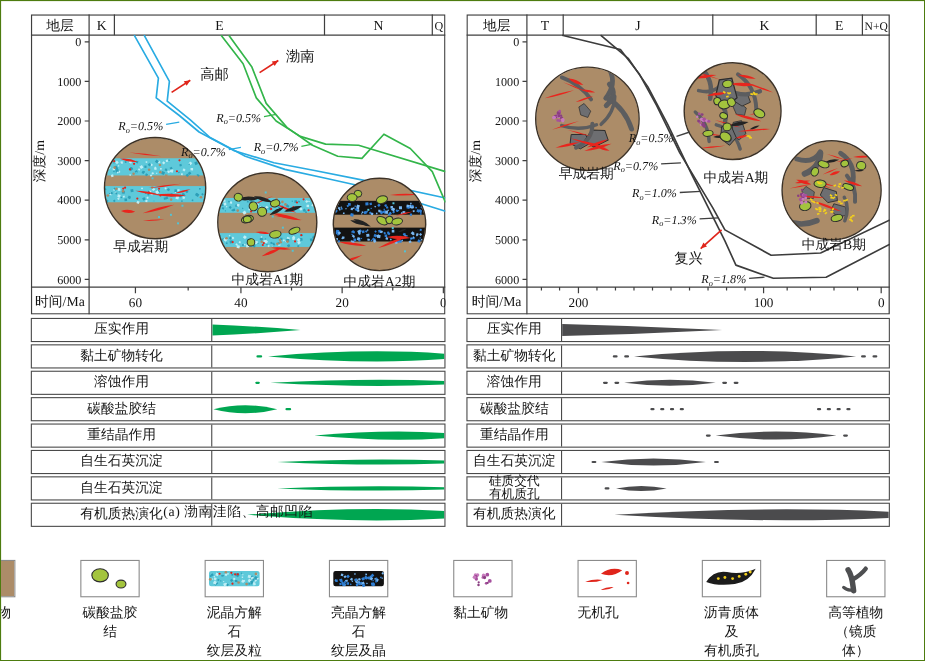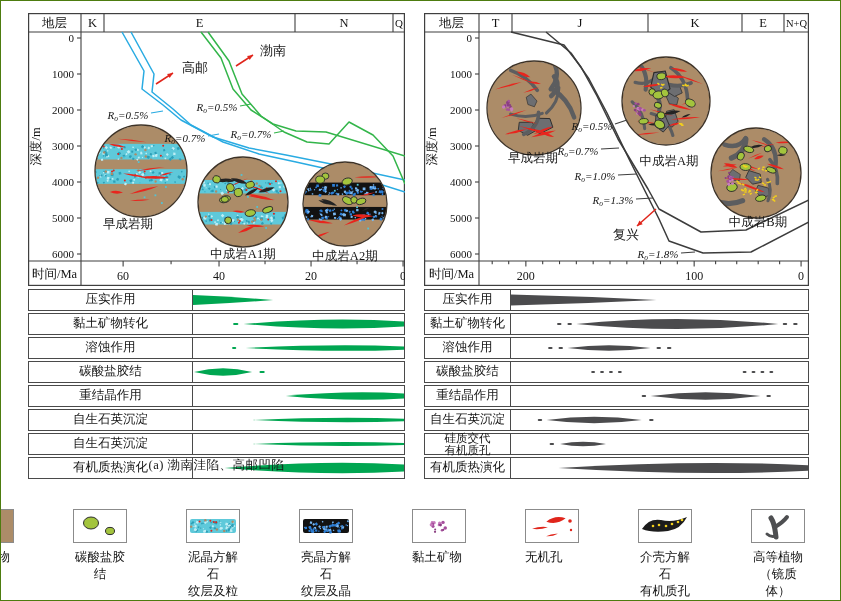--- a/index.html
+++ b/index.html
@@ -1263,21 +1263,21 @@
       <div class="lg-item">
         <svg width="52" height="32" class="lg-sw">
           <path d="M 3 19 Q 10 8 22 10 Q 34 13 48 7 Q 42 19 29 21 Q 13 23 3 19 Z" fill="#1c1c1c"></path>
           <circle cx="14" cy="16" r="1.3" fill="#f2cf1d"></circle>
           <circle cx="20" cy="15" r="1.3" fill="#f2cf1d"></circle>
           <circle cx="27" cy="16" r="1.3" fill="#f2cf1d"></circle>
           <circle cx="33" cy="14" r="1.3" fill="#f2cf1d"></circle>
           <circle cx="39" cy="12" r="1.3" fill="#f2cf1d"></circle>
           <circle cx="43" cy="10" r="1.3" fill="#f2cf1d"></circle>
         </svg>
-        <div class="lg-label">介壳方解石
+        <div class="lg-label">沥青质体及
 有机质孔</div>
       </div>
       <div class="lg-item">
         <svg width="52" height="32" class="lg-sw">
           <path d="M 24 27 C 23 20 23 14 19 8" stroke="#4e4f51" stroke-width="5" fill="none" stroke-linecap="round"></path>
           <path d="M 23 17 C 28 14 32 11 35 7" stroke="#4e4f51" stroke-width="4" fill="none" stroke-linecap="round"></path>
           <path d="M 24 26 C 20 27 17 26 15 24" stroke="#4e4f51" stroke-width="3" fill="none" stroke-linecap="round"></path>
         </svg>
         <div class="lg-label">高等植物
 （镜质体）</div>

